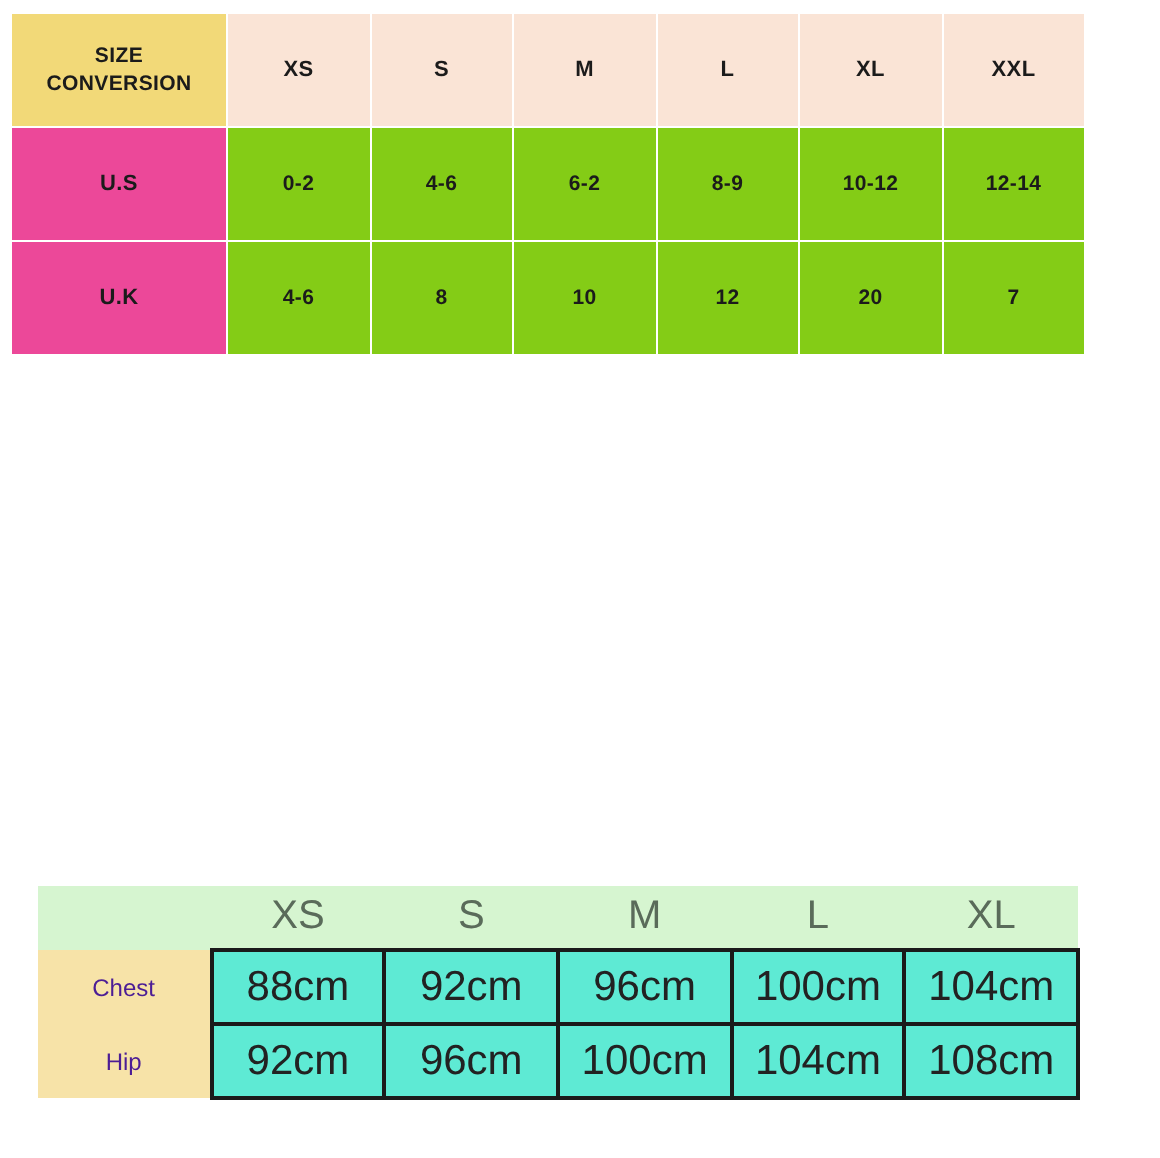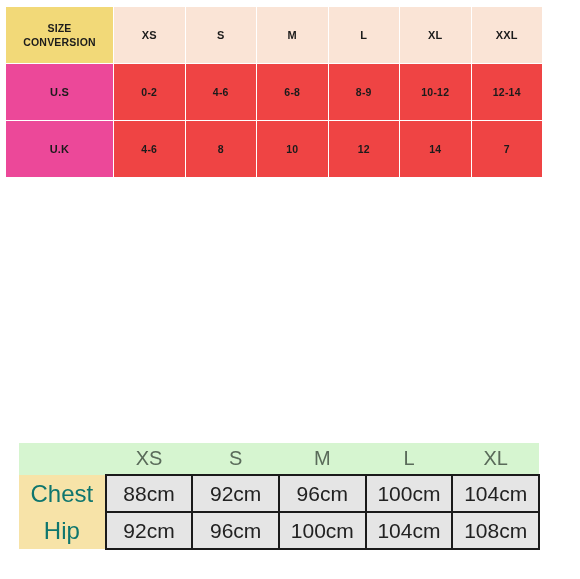--- a/index.html
+++ b/index.html
@@ -45,21 +45,21 @@
   }
   #size-conversion-table td.colhead {
     background: #fae4d6;
     font-size: 11px;
   }
   #size-conversion-table td.rowhead {
     background: #ec4899;
     font-size: 11px;
   }
   #size-conversion-table td.cell {
-    background: #ef4444;
+    background: #84cc16;
     font-size: 10.5px;
   }
 
   
   #measurement-table-wrap {
     position: absolute;
     left: 19px;
     top: 443px;
     width: 521px;
   }
@@ -80,26 +80,26 @@
   #measurement-table tr.header-row td {
     background: #d6f5d0;
     height: 31px;
     color: #5a6b5a;
     font-size: 20px;
     border: none;
   }
   #measurement-table td.m-rowhead {
     background: #f7e3a8;
     width: 78px;
-    font-size: 24px;
-    color: #0f766e;
+    font-size: 12px;
+    color: #4c1d95;
     border: none;
   }
   #measurement-table td.m-cell {
-    background: #e5e5e5;
+    background: #5eead4;
     border: 2px solid #1a1a1a;
     font-size: 21px;
   }
   #measurement-table tr.header-row td.m-corner {
     background: #d6f5d0;
   }
 </style>
 </head>
 <body>
 
@@ -115,33 +115,33 @@
       <td class="colhead">M</td>
       <td class="colhead">L</td>
       <td class="colhead">XL</td>
       <td class="colhead">XXL</td>
     </tr>
 
     <tr>
       <td class="rowhead">U.S</td>
       <td class="cell">0-2</td>
       <td class="cell">4-6</td>
-      <td class="cell">6-8</td>
+      <td class="cell">6-2</td>
       <td class="cell">8-9</td>
       <td class="cell">10-12</td>
       <td class="cell">12-14</td>
     </tr>
 
     <tr>
       <td class="rowhead">U.K</td>
       <td class="cell">4-6</td>
       <td class="cell">8</td>
       <td class="cell">10</td>
       <td class="cell">12</td>
-      <td class="cell">14</td>
+      <td class="cell">20</td>
       <td class="cell">7</td>
     </tr>
 
   </tbody>
 </table>
 
 <div id="measurement-table-wrap">
   <table id="measurement-table">
     <tbody>
       <tr class="header-row">

